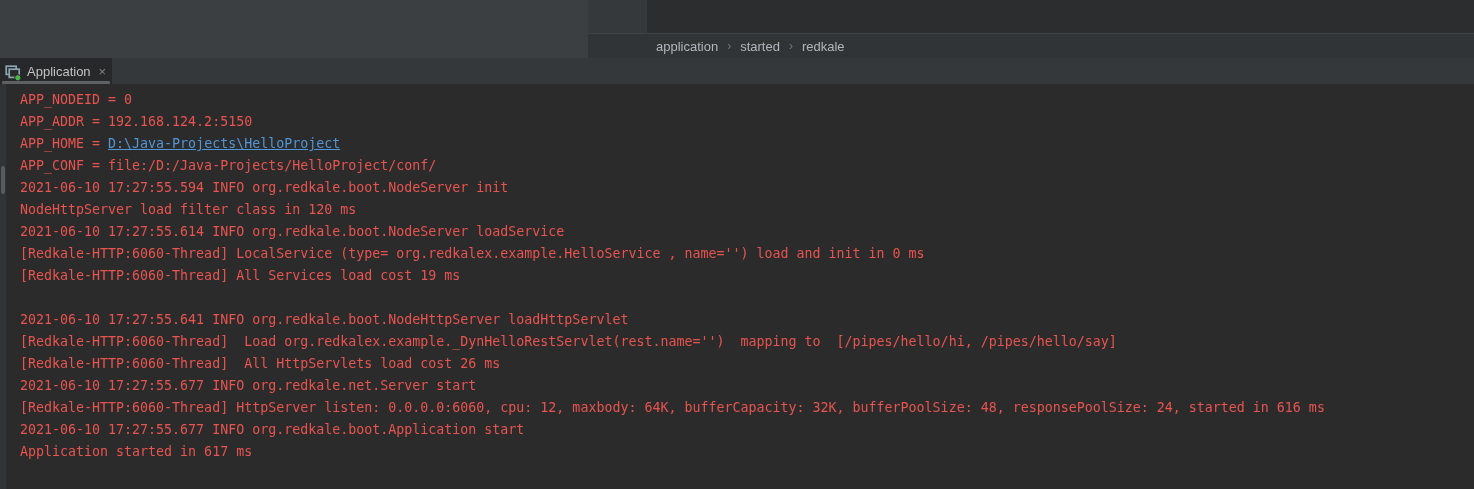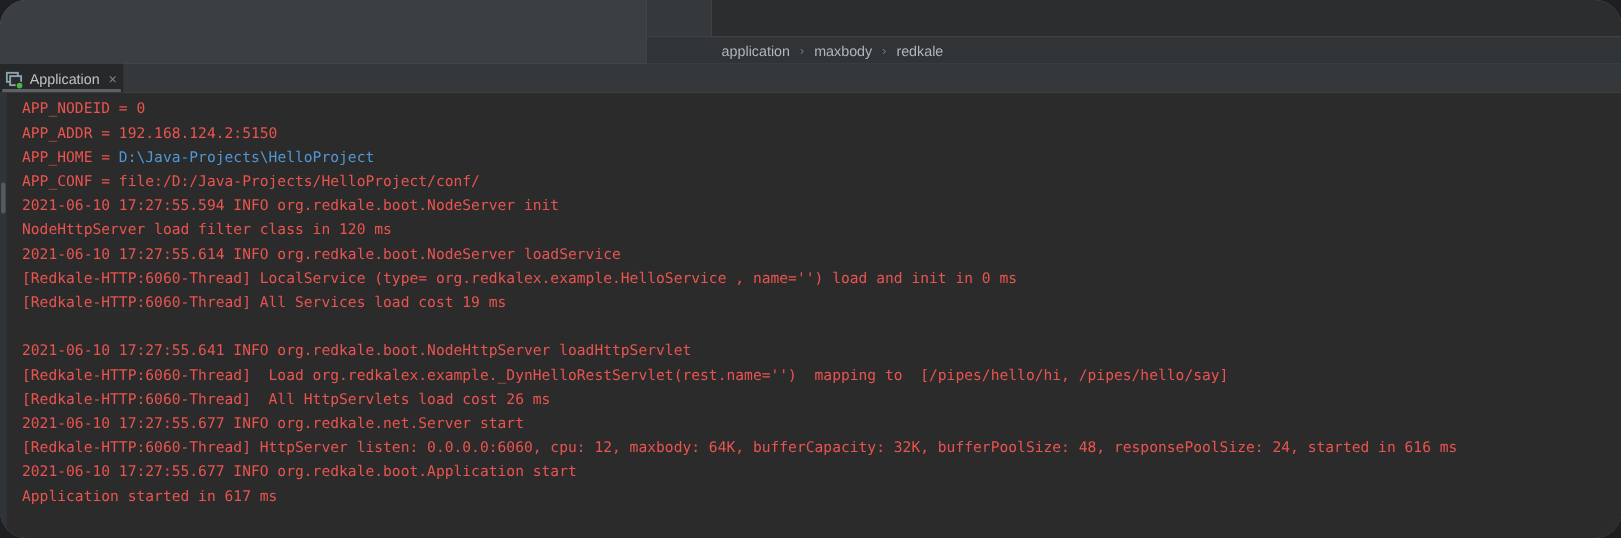--- a/index.html
+++ b/index.html
@@ -1,17 +1,17 @@
 <!DOCTYPE html>
 <html style="--err: #e8544f; --link: #5196d6; --console-bg: #2b2b2b;"><head>
 <meta charset="utf-8">
 <style>
   html,body{margin:0;padding:0;background:#1e1f22;}
   .screen{position:relative;width:1474px;height:489px;overflow:hidden;
-          font-family:"Liberation Sans",sans-serif;background:#737373;border-radius:24px;}
+          font-family:"Liberation Sans",sans-serif;background:#15803d;}
 
   
   .top-left{position:absolute;left:0;top:0;width:588px;height:58px;background:#3c3f41;}
   .top-mid{position:absolute;left:588px;top:0;width:59px;height:33px;background:#36393b;}
   .top-right{position:absolute;left:647px;top:0;width:827px;height:33px;background:#2b2d2e;}
 
   
   .breadcrumb-bar{position:absolute;left:588px;top:33px;width:886px;height:25px;
       background:#313437;border-top:1px solid #3f4245;box-sizing:border-box;
       display:flex;align-items:center;padding-left:68px;font-size:13px;}
@@ -31,35 +31,35 @@
   
   .console{position:absolute;left:0;top:84px;width:1474px;height:472px;
       background:var(--console-bg,#2b2b2b);overflow:hidden;padding-left:43px;}
   .console-scrollbar{position:absolute;left:0;top:0;bottom:0;width:6px;background:#313437;}
   .scroll-thumb{position:absolute;left:1px;top:82px;width:4px;height:28px;
       background:#575b5e;border-radius:2px;}
   .lines{position:absolute;left:20px;top:5px;right:0;
       font-family:"DejaVu Sans Mono",monospace;font-size:13.3px;line-height:22px;
       color:var(--err,#e8544f);white-space:pre;}
   .cline{height:22px;}
-  .clink{color:var(--link,#5196d6);cursor:pointer;}
+  .clink{color:var(--link,#5196d6);text-decoration:underline;cursor:pointer;}
 </style>
 </head>
 <body>
 
 <div class="screen">
 
   <div class="top-left"></div>
   <div class="top-mid"></div>
   <div class="top-right"></div>
 
   <div class="breadcrumb-bar" id="breadcrumbs">
       <span class="bc-item">application</span>
       <span class="bc-sep">›</span>
-      <span class="bc-item">maxbody</span>
+      <span class="bc-item">started</span>
       <span class="bc-sep">›</span>
       <span class="bc-item">redkale</span>
     </div>
 
   <div class="tab-strip">
     <div class="tab">
       <span class="tab-icon">
         <svg width="17" height="17" viewBox="0 0 17 17">
           <rect x="1.2" y="2.2" width="10" height="8.2" fill="none" stroke="#8ca3b0" stroke-width="1.7"></rect>
           <rect x="4.2" y="5.2" width="10" height="8.2" fill="#2b2b2b" stroke="#8ca3b0" stroke-width="1.7"></rect>

